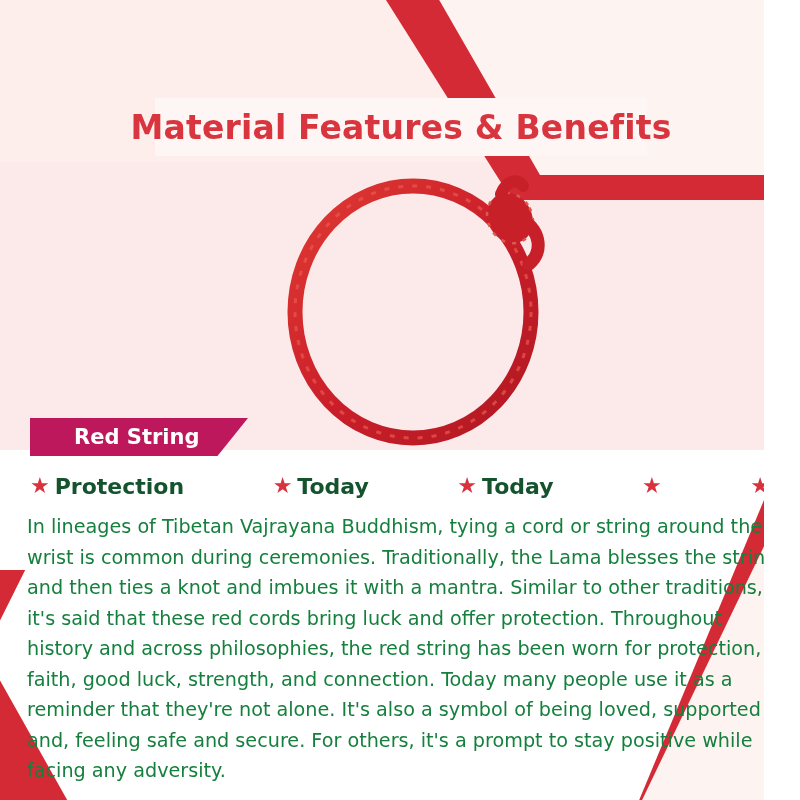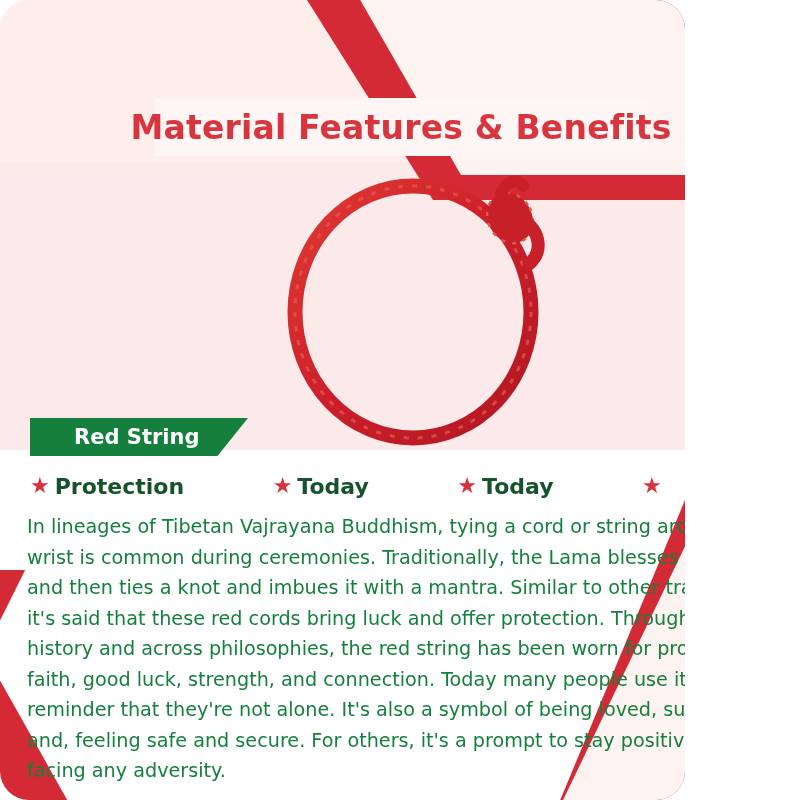--- a/index.html
+++ b/index.html
@@ -7,25 +7,24 @@
   body {
     width: 800px;
     height: 800px;
     font-family: "DejaVu Sans", sans-serif;
     background: #ffffff;
     overflow: hidden;
   }
 
   .poster {
     position: relative;
-    width: 685px;
+    width: 764px;
     height: 800px;
     background: #fdf3f1;
     overflow: hidden;
-    border-radius: 29px;
   }
 
   
   .corner-tr {
     position: absolute;
     top: 0; right: 0;
     width: 600px; height: 200px;
     background: #d32a35;
     clip-path: polygon(37% 0%, 100% 0%, 100% 100%, 100% 100%, 58% 100%);
     z-index: 3;
@@ -118,21 +117,21 @@
     left: 255px; top: 160px;
     width: 320px; height: 300px;
     z-index: 5;
   }
 
   
   .ribbon {
     position: absolute;
     left: 30px; top: 418px;
     width: 218px; height: 38px;
-    background: #15803d;
+    background: #be185d;
     clip-path: polygon(0 0, 100% 0, 86% 100%, 0 100%);
     z-index: 6;
     display: flex;
     align-items: center;
   }
   .ribbon-text {
     color: #ffffff;
     font-weight: bold;
     font-size: 21px;
     padding-left: 44px;

